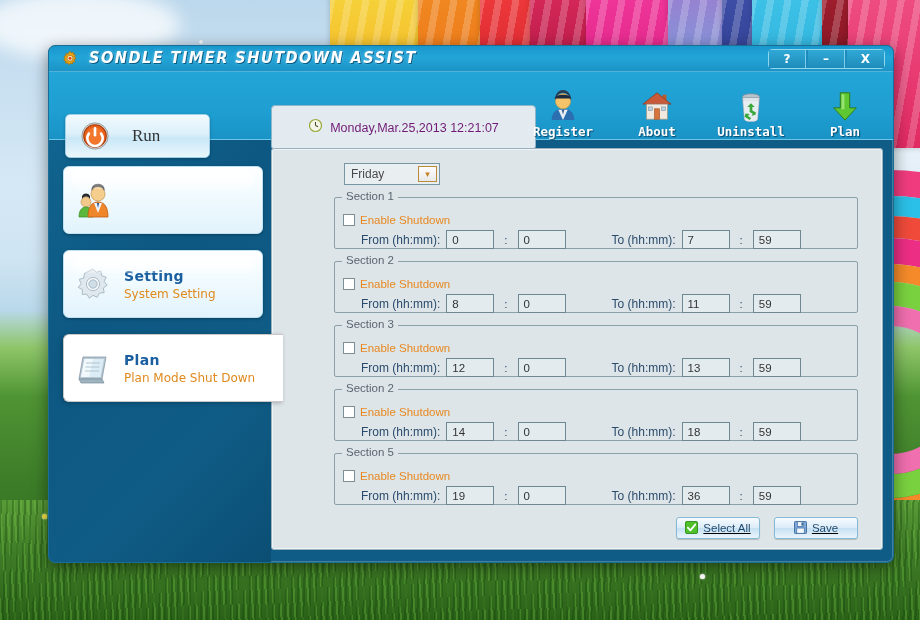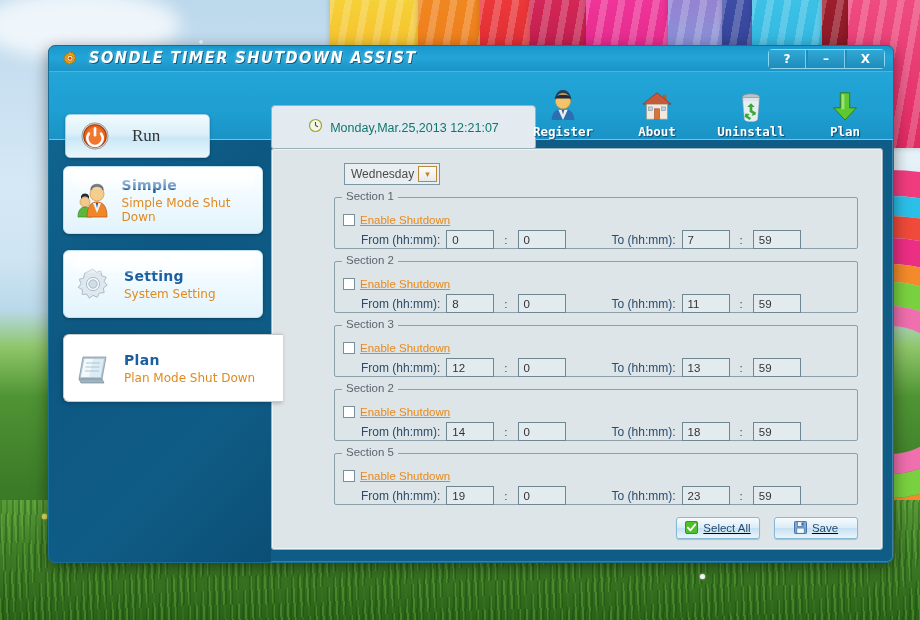--- a/index.html
+++ b/index.html
@@ -147,21 +147,21 @@
   #clock-panel {
     position: absolute; left: 222px; top: 33px;
     width: 265px; height: 45px;
     background: #e3ebf0;
     border: 1px solid #8fb5c8;
     border-radius: 4px;
     display: flex; align-items: center; justify-content: center;
     gap: 7px;
   }
   #clock-text {
-    font-size: 12.5px; color: #0f766e;
+    font-size: 12.5px; color: #701a75;
     font-family: "Liberation Sans", sans-serif;
   }
   #toolbar {
     position: absolute; right: 10px; top: 16px;
     display: flex; gap: 18px;
   }
   .tool-item {
     width: 76px; text-align: center; cursor: pointer;
   }
   .tool-icon { height: 34px; display:flex; align-items:flex-end; justify-content:center; }
@@ -266,21 +266,21 @@
     font-size: 11.5px; color: #5b6670;
   }
   .enable-row { display: flex; align-items: center; margin-top: 1px; }
   .checkbox {
     width: 12px; height: 12px;
     background: #ffffff;
     border: 1px solid #7b8f99;
     margin-right: 5px;
     cursor: pointer;
   }
-  .enable-label { font-size: 11.5px; color: #e8881c; text-decoration: underline; }
+  .enable-label { font-size: 11.5px; color: #e8881c; }
   .time-row {
     display: flex; align-items: center; margin-top: 4px; padding-left: 18px;
   }
   .time-label { font-size: 12px; color: #2a4b6b; }
   .time-input {
     width: 48px; height: 19px;
     background: #e4ebef;
     border: 1px solid #6f8793;
     margin: 0 6px;
     font-size: 11.5px; color: #333;
@@ -462,24 +462,20 @@
               <circle cx="13" cy="20" r="5" fill="#f2c98a" stroke="#c79a55" stroke-width="0.7"></circle>
               <path d="M6 35 C6 27 10 25 13 25 C16 25 20 27 20 35 Z" fill="#5cb83c" stroke="#3a8a22" stroke-width="0.7"></path>
               <path d="M9 17 A4.5 4.5 0 0 1 17 17 L17 14 A4.5 4.5 0 0 0 9 14 Z" fill="#2a2a2a"></path>
               <circle cx="25" cy="12" r="7" fill="#f5cd8c" stroke="#c79a55" stroke-width="0.8"></circle>
               <path d="M15 35 C15 23 20 20 25 20 C30 20 35 23 35 35 Z" fill="#f0862a" stroke="#c05c12" stroke-width="0.8"></path>
               <path d="M21 21 L25 31 L29 21 Z" fill="#eef3f7"></path>
               <path d="M23.8 21 L25 26 L26.2 21 Z" fill="#2a5a9c"></path>
               <path d="M18.6 9 A7 7 0 0 1 31.4 9 L31.4 6 A7 7 0 0 0 18.6 6 Z" fill="#2a2a2a"></path>
             </svg>
           </div>
-          <div class="side-text">
-            <div class="side-title">Simple</div>
-            <div class="side-sub">Simple Mode Shut Down</div>
-          </div>
         </div>
 
         <div class="side-item">
           <div class="gloss"></div>
           <div class="side-icon">
             <svg viewBox="0 0 40 36" width="38" height="34">
               <g fill="#dfe8ee" stroke="#a8b8c2" stroke-width="1">
                 <path d="M20 2 l3.4 3.6 4.8 -1.4 1 5 4.8 1.6 -2.2 4.6 3.2 3.8 -4 3 0.8 5 -5 0.4 -2.4 4.4 -4.4 -2 -4 3 -2.4 -4.2 -5 0.2 0.2 -5 -4.4 -2.4 3 -4 -2 -4.6 4.8 -1.2 0.8 -5z"></path>
               </g>
               <circle cx="20" cy="18" r="7" fill="#f4f8fb" stroke="#a8b8c2" stroke-width="1"></circle>
@@ -509,21 +505,21 @@
             <div class="side-title">Plan</div>
             <div class="side-sub">Plan Mode Shut Down</div>
           </div>
         </div>
 
       </div>
 
       <div id="content-panel">
 
         <div id="day-select">
-          <span id="day-select-value">Wednesday</span>
+          <span id="day-select-value">Friday</span>
           <span id="day-select-arrow">▾</span>
         </div>
 
         <div id="sections-host">
             <div class="section">
               <div class="section-legend">Section 1</div>
               <div class="enable-row">
                 <div class="checkbox"></div>
                 <div class="enable-label">Enable Shutdown</div>
               </div>
@@ -599,21 +595,21 @@
                 <div class="checkbox"></div>
                 <div class="enable-label">Enable Shutdown</div>
               </div>
               <div class="time-row">
                 <span class="time-label">From (hh:mm):</span>
                 <span class="time-input">19</span>
                 <span class="colon">:</span>
                 <span class="time-input">0</span>
                 <span class="spacer-to"></span>
                 <span class="time-label">To (hh:mm):</span>
-                <span class="time-input">23</span>
+                <span class="time-input">36</span>
                 <span class="colon">:</span>
                 <span class="time-input">59</span>
               </div>
             </div>
           </div>
 
         <div id="bottom-buttons">
           <div class="btn">
             <span>
               <svg viewBox="0 0 14 14" width="13" height="13">

